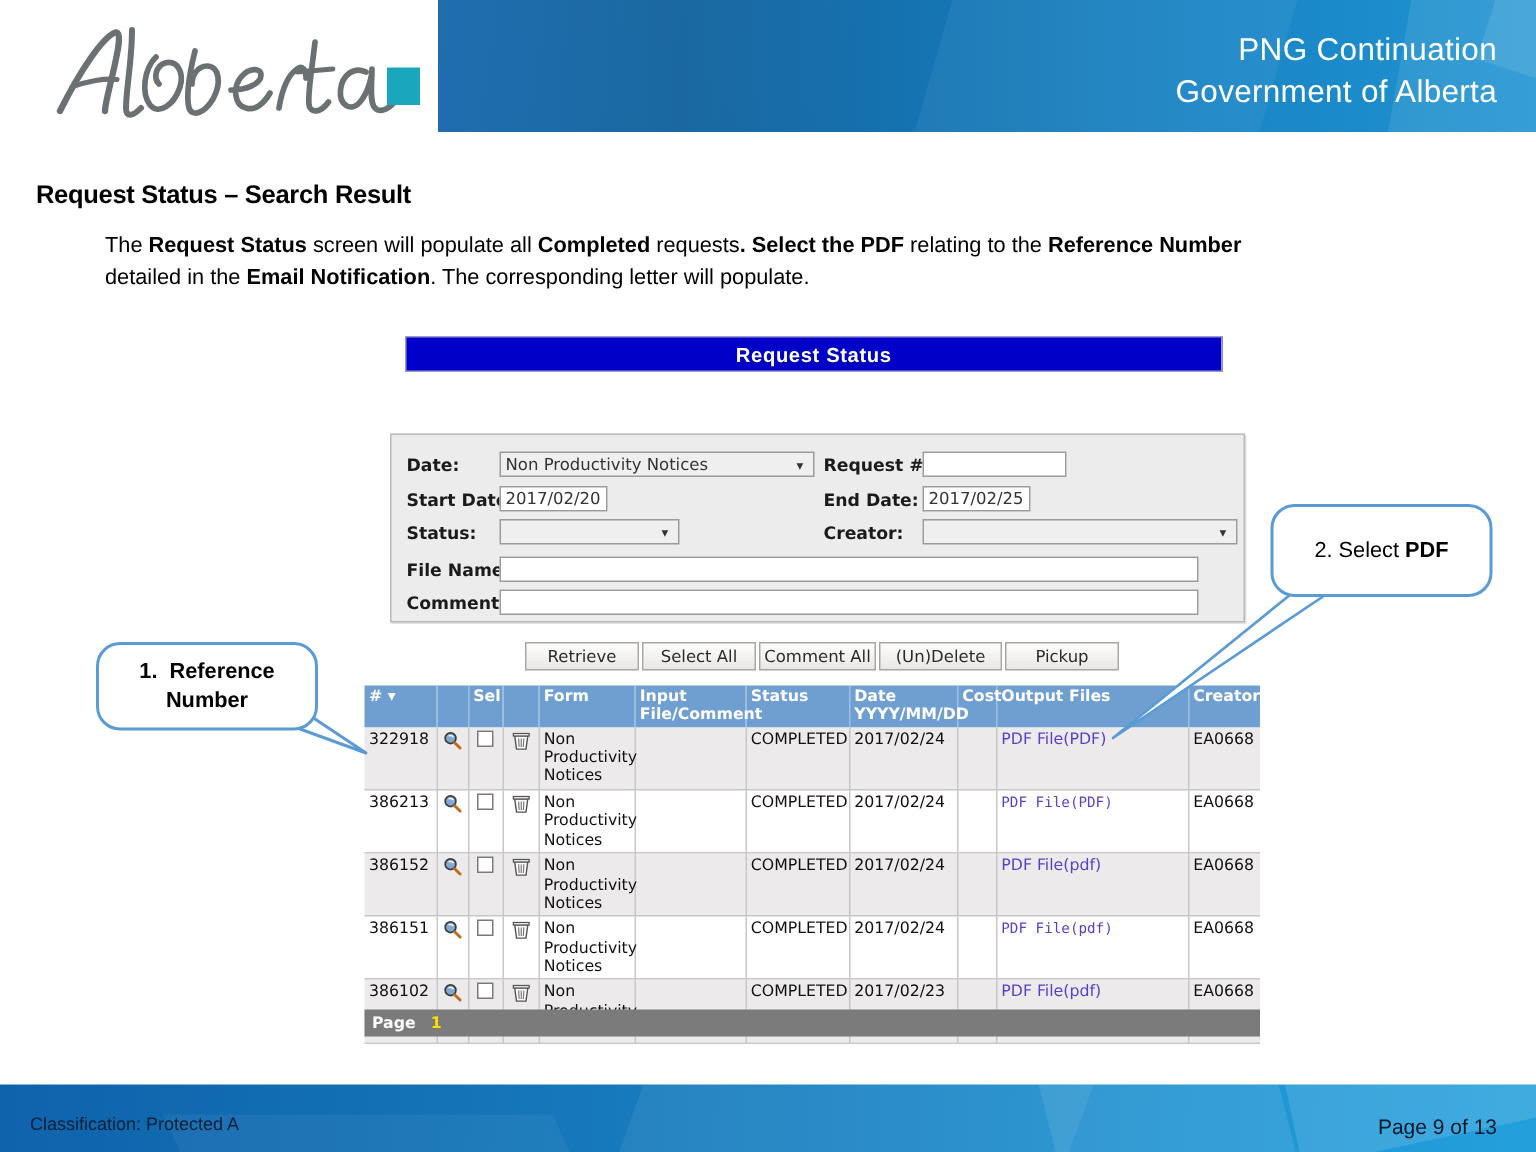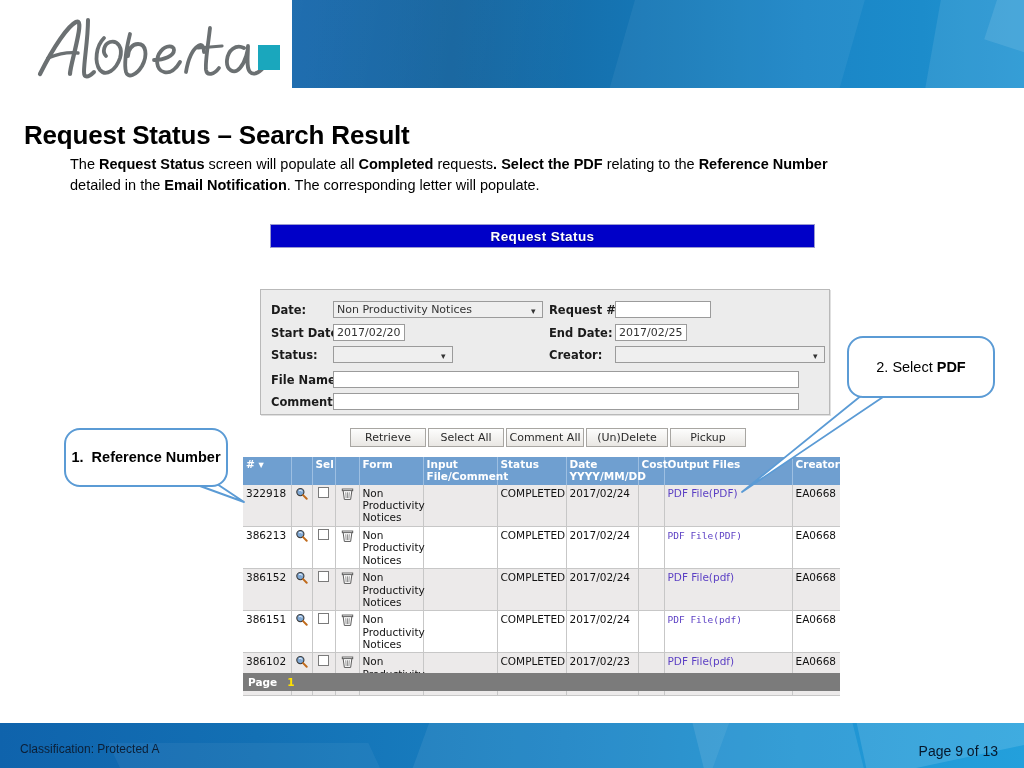--- a/index.html
+++ b/index.html
@@ -44,21 +44,21 @@
   
   #alberta-logo { position:absolute; left:18px; top:8px; width:270px; height:80px; }
   #alberta-teal-square {
     position:absolute; left:258px; top:45px; width:22px; height:25px;
     background:#1aa7bd;
   }
 
   
   #slide-title {
     position:absolute; left:24px; top:120px;
-    font-size:26px; font-weight:bold; color:#000;
+    font-size:17px; font-weight:bold; color:#000;
     letter-spacing:-0.2px;
   }
   #slide-body {
     position:absolute; left:70px; top:154px; width:760px;
     font-size:14.5px; color:#000; line-height:1.48;
   }
   #slide-body b { font-weight:bold; }
 
   
   #app-banner {
@@ -145,21 +145,21 @@
   }
 
   
   .callout {
     position:absolute;
     background:#ffffff; border:2px solid #5b9bd5; border-radius:16px;
     color:#000; font-weight:bold; font-size:14.5px;
     display:flex; align-items:center; justify-content:center;
     text-align:center; line-height:1.3;
   }
-  #callout-1 { left:64px; top:428px; width:164px; height:59px; }
+  #callout-1 { left:64px; top:428px; width:148px; height:59px; }
   #callout-2 { left:847px; top:336px; width:148px; height:62px;
                font-weight:normal; }
   #callout-2 b { font-weight:bold; }
   #callout-svg { position:absolute; left:0; top:0; width:1024px; height:768px;
                  pointer-events:none; }
 
   
   #footer-band {
     position:absolute; left:0; bottom:0; width:1024px; height:45px;
     background:linear-gradient(92deg,#0f63ac 0%,#1370b4 25%,#1a83c4 55%,#1f93d2 78%,#23a0dc 100%);
@@ -182,20 +182,24 @@
     color:#06182c; font-size:14px;
   }
 </style>
 </head>
 <body>
 
 <div id="header-band">
   <div id="header-facet-a"></div>
   <div id="header-facet-b"></div>
   <div id="header-facet-c"></div>
+  <div id="header-title-block">
+    <div class="l1">PNG Continuation</div>
+    <div class="l2">Government of Alberta</div>
+  </div>
 </div>
 
 <svg id="alberta-logo" viewBox="0 0 270 80">
   <g fill="none" stroke="#6b7072" stroke-linecap="round" stroke-linejoin="round">
     <path d="M22 66 C36 38, 50 18, 58 14 C62 12, 62 18, 60 28 C57 44, 52 60, 52 66" stroke-width="4.2"></path>
     <path d="M30 50 C40 46, 52 44, 60 45" stroke-width="3.4"></path>
     <path d="M70 12 C70 32, 66 52, 66 64 C66 70, 70 70, 76 64" stroke-width="4"></path>
     <path d="M86 30 C78 38, 76 54, 82 62 C88 69, 98 62, 102 50 C105 40, 100 32, 92 34 C86 36, 84 44, 88 48" stroke-width="3.8"></path>
     <path d="M112 26 C108 42, 106 56, 108 64 C110 70, 118 68, 124 58 C130 47, 128 36, 120 36 C114 36, 110 42, 110 48" stroke-width="3.8"></path>
     <path d="M136 52 C146 52, 156 48, 156 42 C156 37, 148 37, 143 43 C137 50, 138 62, 146 64 C152 66, 158 61, 162 54" stroke-width="3.8"></path>

